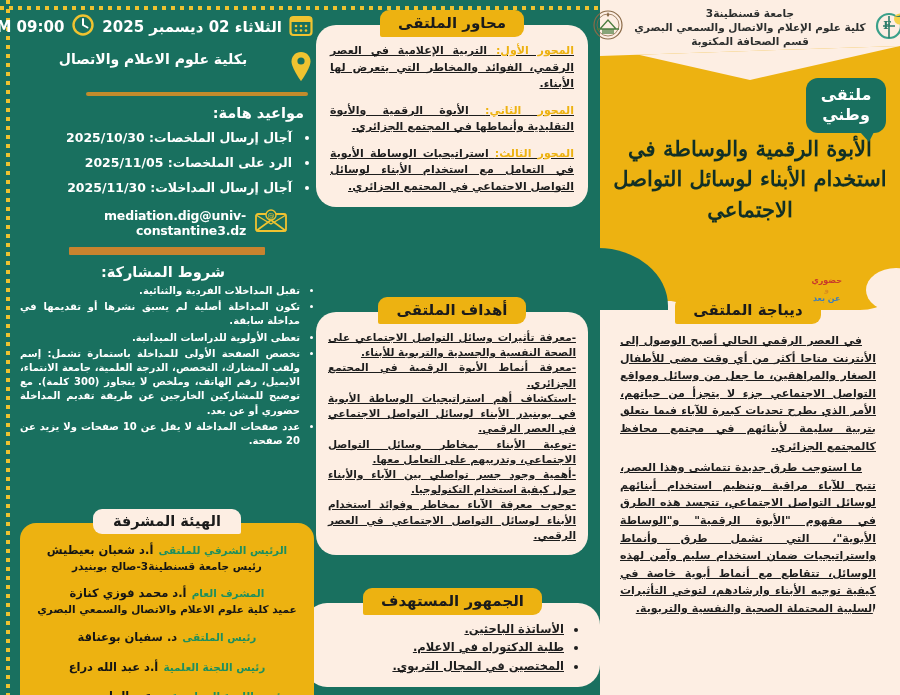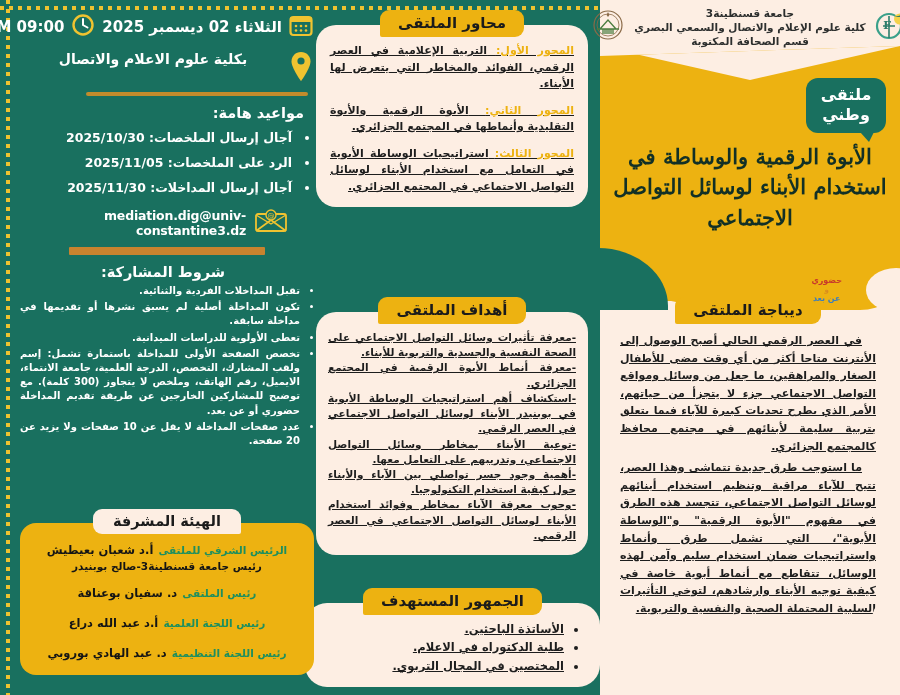--- a/index.html
+++ b/index.html
@@ -126,21 +126,21 @@
     right: 12px; bottom: -9px;
     width: 0; height: 0;
     border-left: 9px solid transparent;
     border-right: 5px solid transparent;
     border-top: 10px solid #19705f;
   }
 
   
   .main-title {
     position: absolute;
-    right: 8px; top: 142px;
+    right: 8px; top: 134px;
     width: 284px;
     text-align: center;
     color: #123026;
     font-family: "DejaVu Serif", "Liberation Serif", serif;
     font-weight: bold;
     font-size: 21px;
     line-height: 1.45;
     z-index: 3;
   }
 
@@ -574,20 +574,25 @@
     <div class="committee-chip-row">
       <span class="committee-chip">الهيئة المشرفة</span>
     </div>
     <div class="committee-card">
       <div class="member">
         <span class="role">الرئيس الشرفي للملتقى</span>
         <span class="name">أ.د شعبان بعيطيش</span>
         <span class="affil">رئيس جامعة قسنطينة3-صالح بوبنيدر</span>
       </div>
       <div class="member">
+        <span class="role">المشرف العام</span>
+        <span class="name">أ.د محمد فوزي كنازة</span>
+        <span class="affil">عميد كلية علوم الاعلام والاتصال والسمعي البصري</span>
+      </div>
+      <div class="member">
         <span class="role">رئيس الملتقى</span>
         <span class="name">د. سفيان بوعناقة</span>
       </div>
       <div class="member">
         <span class="role">رئيس اللجنة العلمية</span>
         <span class="name">أ.د عبد الله دراع</span>
       </div>
       <div class="member">
         <span class="role">رئيس اللجنة التنظيمية</span>
         <span class="name">د. عبد الهادي بوروبي</span>

